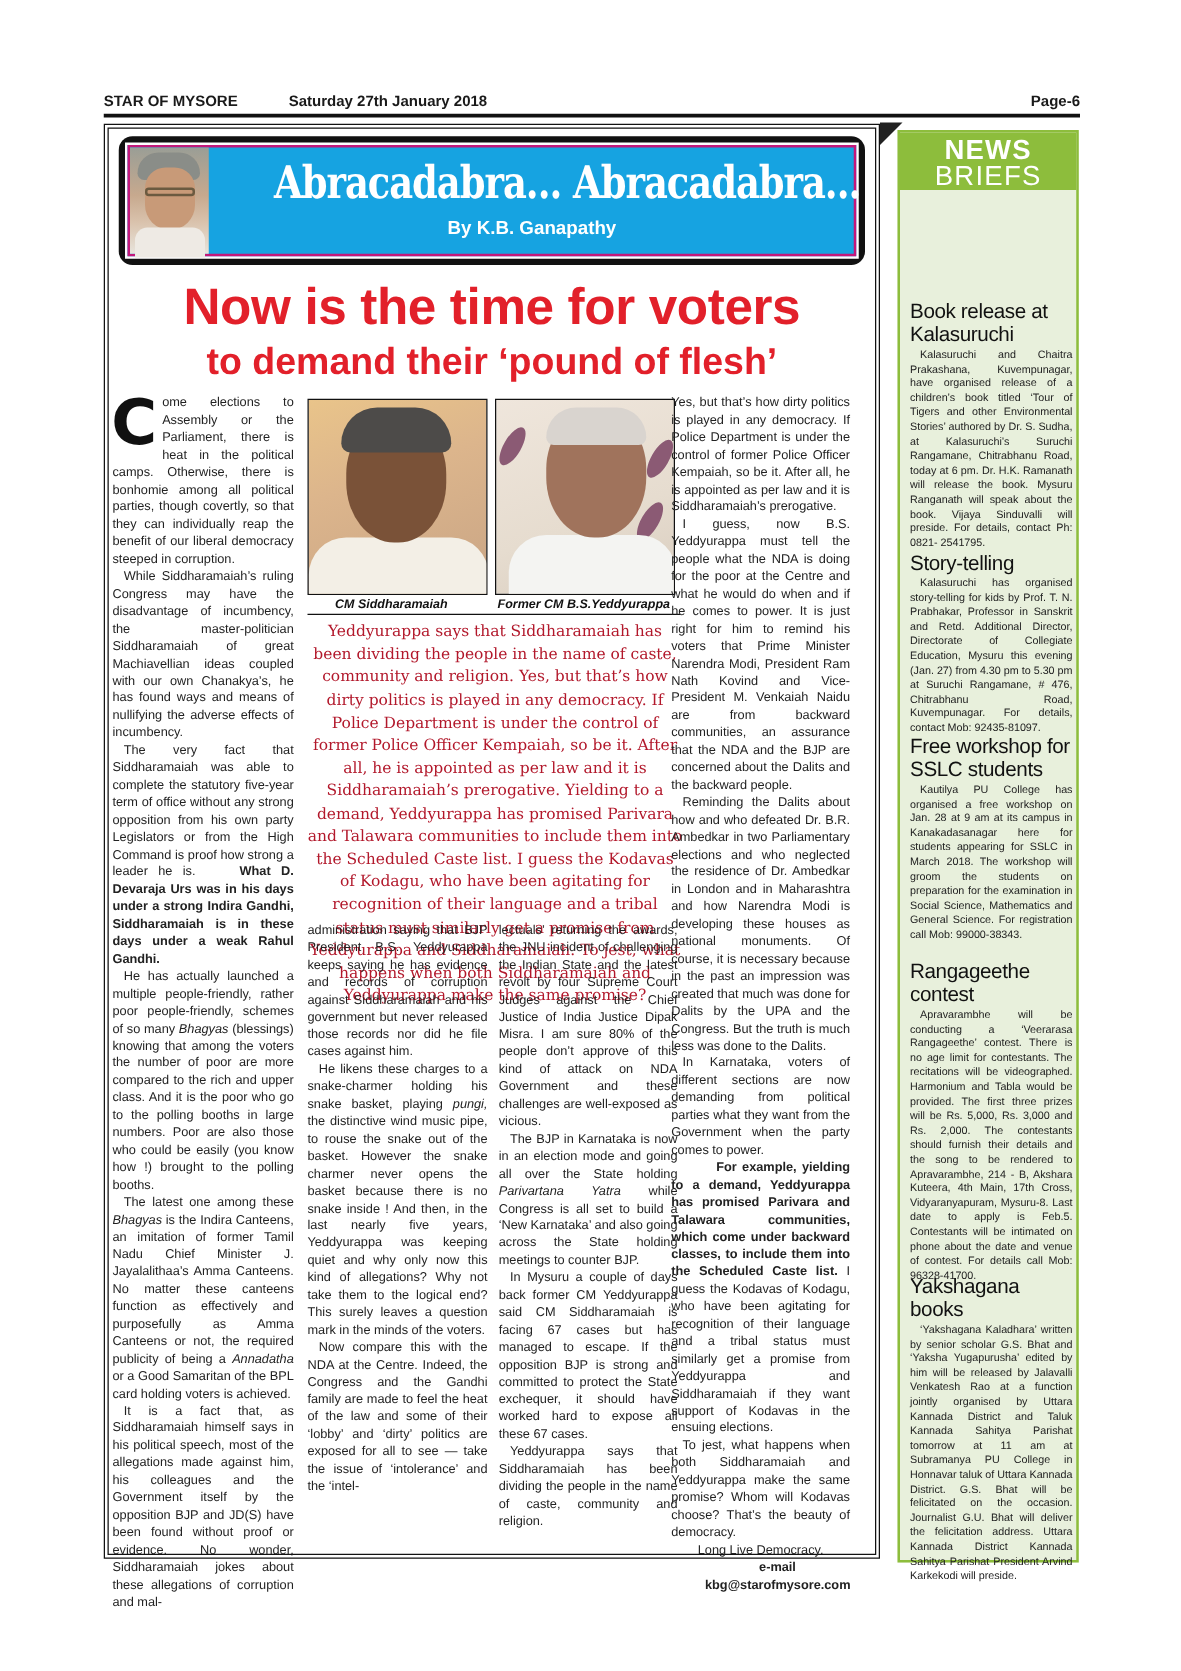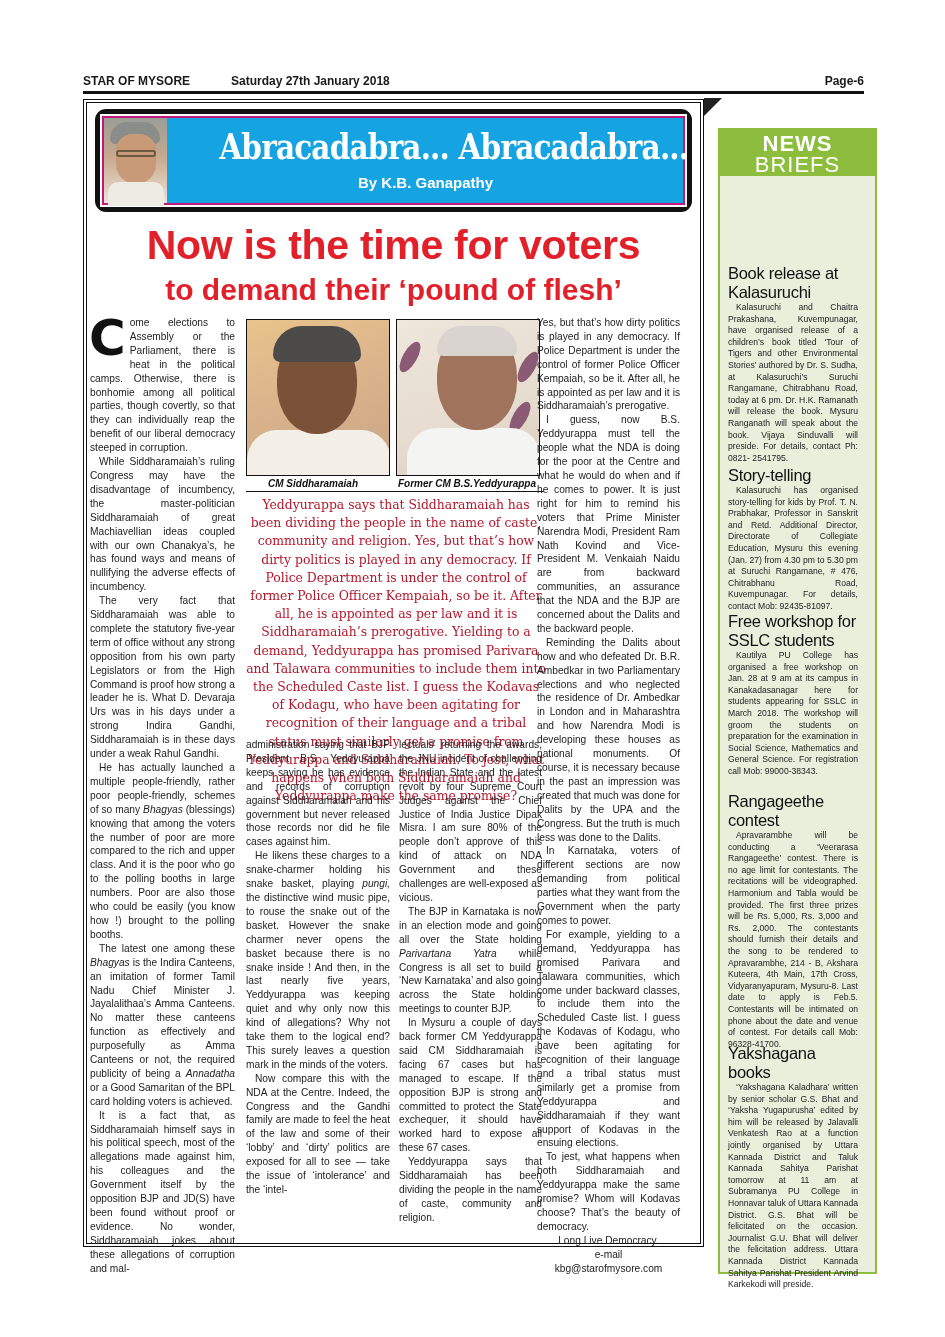--- a/index.html
+++ b/index.html
@@ -29,21 +29,21 @@
   .headline2 { position: absolute; left: 90px; top: 272px; width: 607px; text-align: center; font-weight: bold; font-size: 30px; color: #e2202a; line-height: 36px; }
 
   .col { position: absolute; font-size: 10.2px; line-height: 13.9px; text-align: justify; color: #222; }
   .col p { text-indent: 9px; }
   .col p.first { text-indent: 0; }
   .col1 { left: 90px; top: 316px; width: 145px; }
   .col2 { left: 246px; top: 738px; width: 144px; }
   .col3 { left: 399px; top: 738px; width: 143px; }
   .col4 { left: 537px; top: 316px; width: 143px; }
   .dropcap { float: left; font-family: "DejaVu Sans", sans-serif; font-weight: bold; font-size: 50px; line-height: 40px; margin: 2px 4px 0 -1px; color: #111; }
-  .b { font-weight: normal; }
+  .b { font-weight: bold; margin-left: 27px; }
   .i { font-style: italic; }
   .center { text-align: center; text-indent: 0 !important; }
 
   .photo { position: absolute; top: 319px; width: 144px; height: 157px; border: 1px solid #111; overflow: hidden; }
   .photo1 { left: 246px; background: linear-gradient(160deg,#e9c48a 0%,#dcb58c 40%,#c9a585 100%); }
   .photo2 { left: 396px; background: linear-gradient(160deg,#efe6dc 0%,#e6dccf 60%,#d9cdbf 100%); }
   .photo .head { position:absolute; border-radius: 45% 45% 48% 48%; }
   .photo1 .head { left:30px; top:14px; width:80px; height:100px; background:#7a5238; }
   .photo1 .hair { position:absolute; left:26px; top:6px; width:88px; height:36px; border-radius:40px 40px 10px 10px; background:#4d4b49; }
   .photo1 .cloth { position:absolute; left:0; top:110px; width:144px; height:48px; background:#f3efe6; border-radius: 30px 30px 0 0; }
@@ -52,21 +52,21 @@
   .photo2 .cloth { position:absolute; left:10px; top:108px; width:134px; height:50px; background:#f4f4f2; border-radius: 30px 30px 0 0; }
   .photo2 .leaf { position:absolute; width:14px; height:34px; border-radius:50%; background:#8b5a74; transform: rotate(30deg); }
 
   .caption { position: absolute; top: 478px; font-size: 10px; font-weight: bold; font-style: italic; color: #111; }
   .caption1 { left: 268px; }
   .caption2 { left: 398px; }
   .caption-rule { position: absolute; left: 246px; top: 491px; width: 298px; height: 1px; background: #111; }
 
   .pullquote { position: absolute; left: 246px; top: 496px; width: 300px; font-family: "DejaVu Serif", serif; font-size: 12.4px; line-height: 18.2px; color: #b2182b; text-align: center; font-weight: 500; }
 
-  .news-panel { position: absolute; left: 718px; top: 104px; width: 159px; height: 1146px; background: #e8f0dc; border: 2px solid #8dbd3c; margin-top: 24px; }
+  .news-panel { position: absolute; left: 718px; top: 104px; width: 145px; height: 1146px; background: #e8f0dc; border: 2px solid #8dbd3c; }
   .news-corner { position:absolute; left: 704px; top: 98px; width: 0; height: 0; border-top: 18px solid #222; border-right: 18px solid transparent; }
   .news-head { position: absolute; left: 0; top: 0; width: 100%; height: 46px; background: #8dbd3c; color: #fff; text-align: center; }
   .news-head .n1 { font-size: 22px; font-weight: bold; line-height: 22px; padding-top: 3px; letter-spacing: 1px; }
   .news-head .n2 { font-size: 22px; line-height: 20px; letter-spacing: 1px; }
   .emblem { position: absolute; left: 23px; top: 56px; width: 96px; height: 76px; }
   .emblem .ribbon { position:absolute; left:0; top:18px; width:96px; height:14px; background: linear-gradient(90deg,#a07820,#e6c65a,#a07820); border-radius: 3px; }
   .emblem .ribbon2 { position:absolute; left:8px; top:58px; width:80px; height:12px; background: linear-gradient(90deg,#a07820,#e6c65a,#a07820); border-radius: 3px; }
   .emblem .ring { position:absolute; left:22px; top:6px; width:52px; height:60px; border-radius:50%; background:#c92127; border: 4px solid #d9b45a; }
   .emblem .num { position:absolute; left:22px; top:20px; width:60px; text-align:center; font-family: "DejaVu Serif", serif; font-weight:bold; font-size:26px; color:#fff; line-height:30px; }
   .emblem .arch { position:absolute; left:18px; top:0; width:60px; text-align:center; font-size:6px; font-weight:bold; color:#222; }

